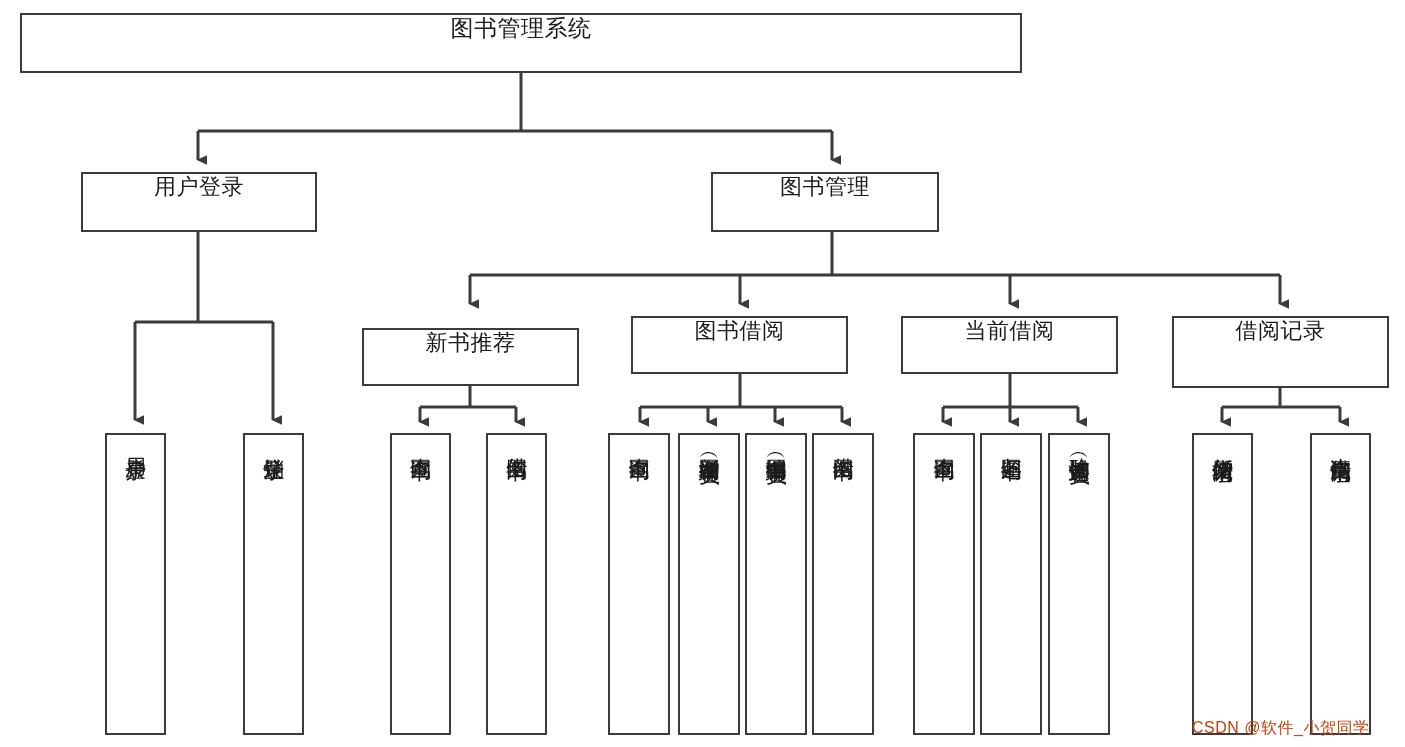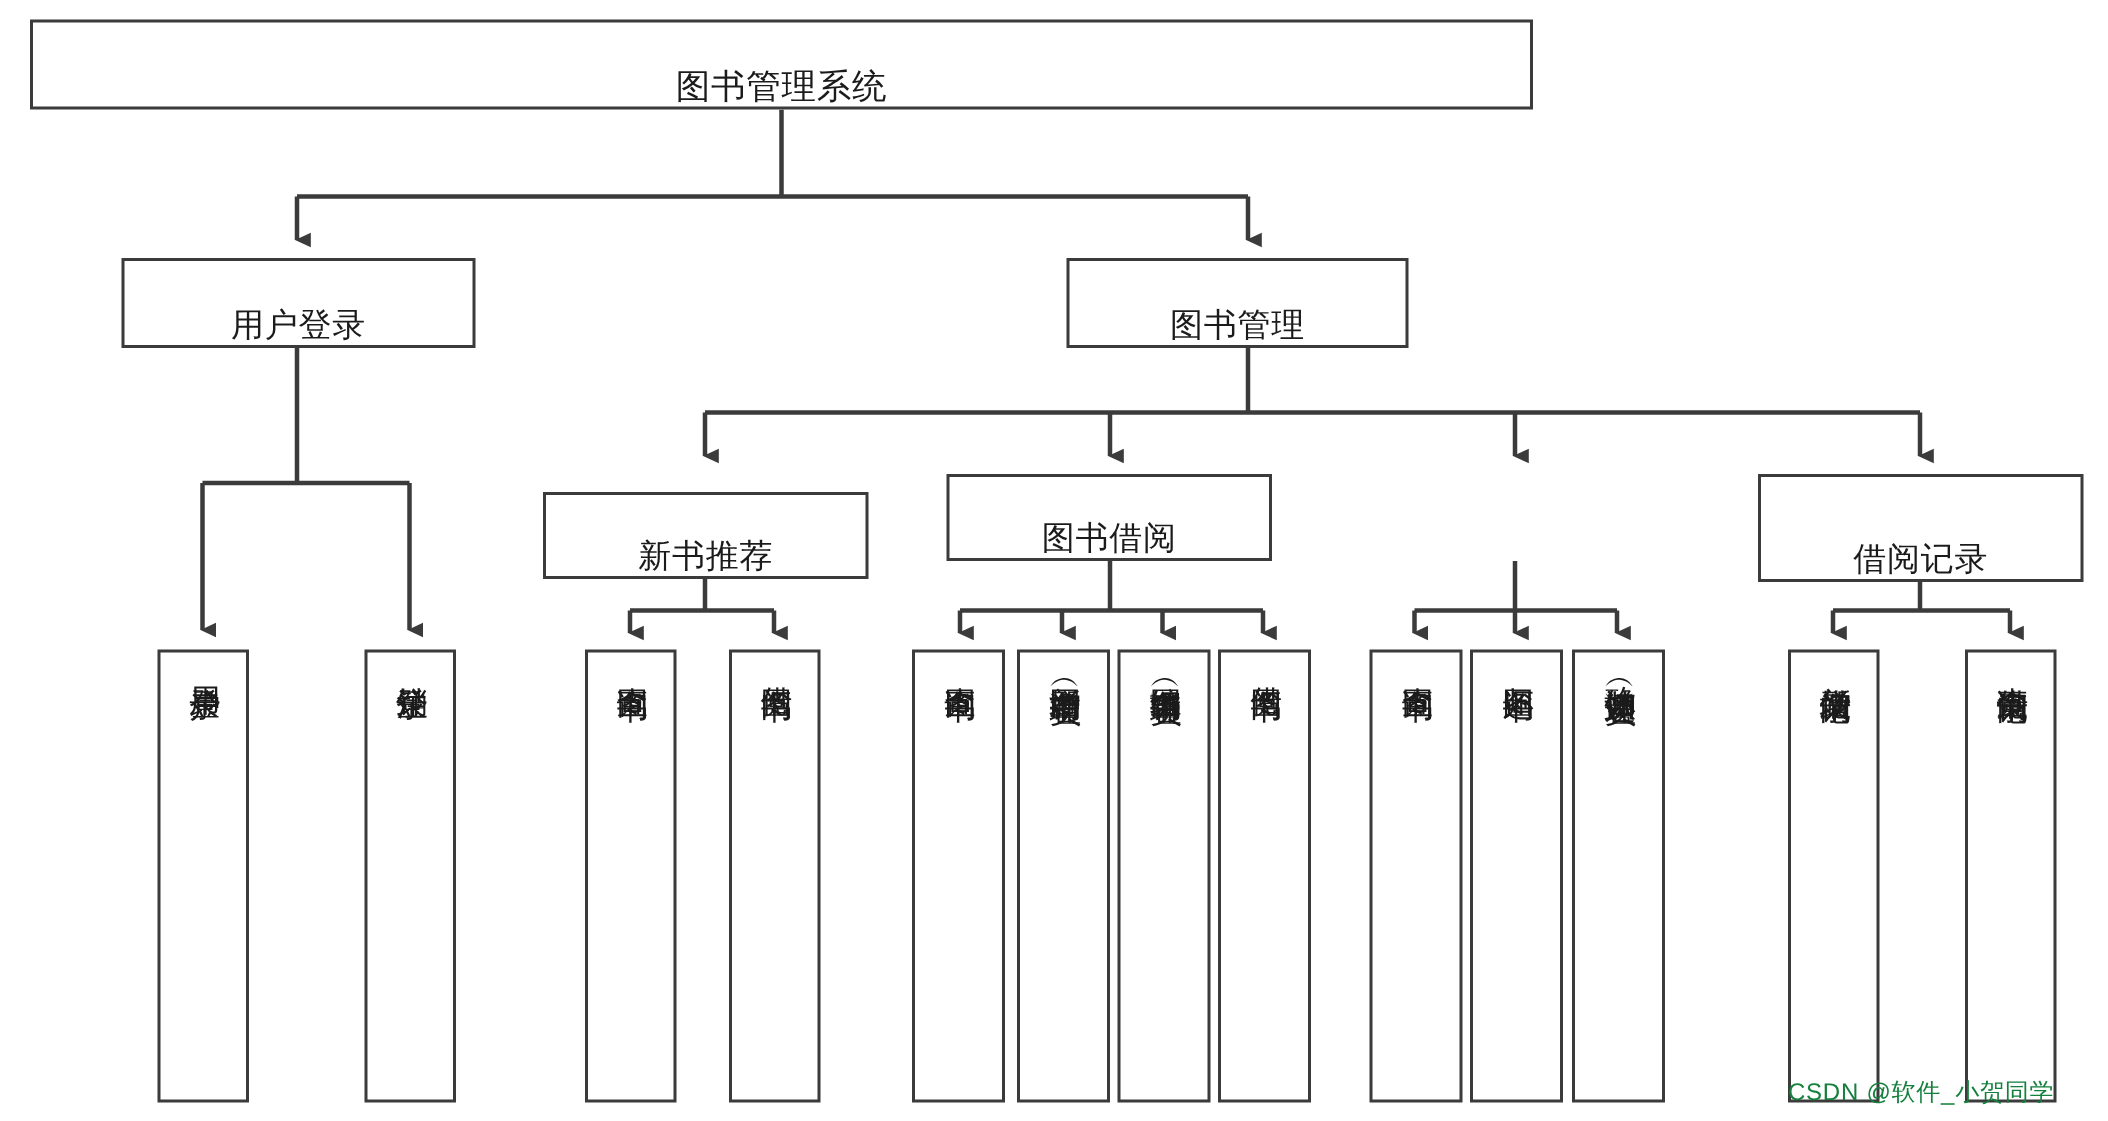--- a/index.html
+++ b/index.html
@@ -24,21 +24,21 @@
     width: 1405px;
     height: 747px;
     pointer-events: none;
   }
   .node {
     position: absolute;
     box-sizing: border-box;
     background: #ffffff;
     border: 2px solid #3b3b3b;
     display: flex;
-    align-items: flex-end;
+    align-items: flex-start;
     justify-content: center;
     color: #1b1b1b;
     z-index: 2;
   }
   .node .lbl {
     display: block;
     text-align: center;
     line-height: 1.18;
     white-space: nowrap;
   }
@@ -60,21 +60,21 @@
     text-orientation: upright;
     font-size: 21px;
     line-height: 1.06;
     letter-spacing: 1px;
     white-space: normal;
     max-height: 100%;
   }
   .watermark {
     position: absolute;
     font-size: 16px;
-    color: #15803d;
+    color: #c2410c;
     white-space: nowrap;
     z-index: 5;
     letter-spacing: 0.5px;
     text-align: center;
   }
 </style>
 </head>
 <body>
 
 <div id="canvas">
@@ -139,20 +139,23 @@
   <div class="node h-node" style="left:711px; top:172px; width:228px; height:60px;">
     <span class="lbl">图书管理</span>
   </div>
 
   <div class="node h-node" style="left:362px; top:316px; width:217px; height:58px;margin-top:12px;">
     <span class="lbl">新书推荐</span>
   </div>
   <div class="node h-node" style="left:631px; top:316px; width:217px; height:58px;">
     <span class="lbl">图书借阅</span>
   </div>
+  <div class="node h-node" style="left:901px; top:316px; width:217px; height:58px;">
+    <span class="lbl">当前借阅</span>
+  </div>
   <div class="node h-node" style="left:1172px; top:316px; width:217px; height:72px;">
     <span class="lbl">借阅记录</span>
   </div>
 
   <div class="node v-node" style="left:105px; top:433px; width:61px; height:302px;">
     <span class="lbl">用户登录</span>
   </div>
   <div class="node v-node" style="left:243px; top:433px; width:61px; height:302px;">
     <span class="lbl">注销登录</span>
   </div>

